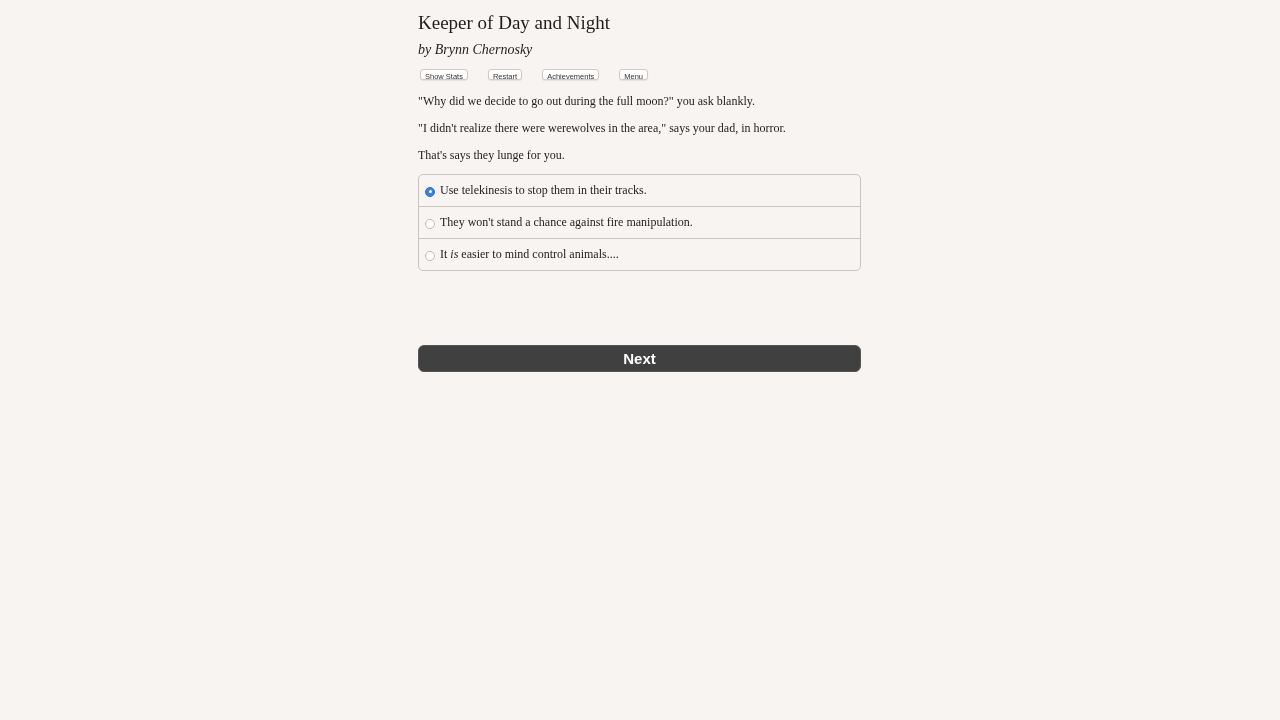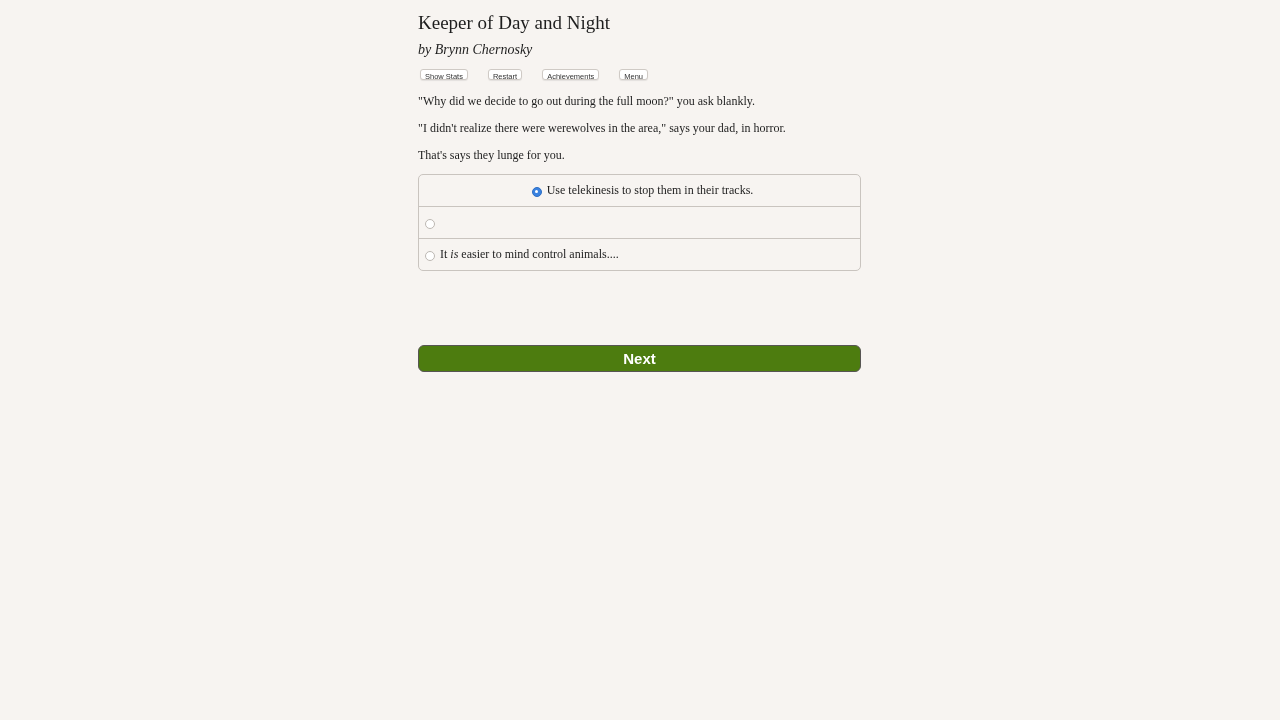--- a/index.html
+++ b/index.html
@@ -29,34 +29,34 @@
     .para { position: absolute; left: 0; font-size: 12px; white-space: nowrap; color: #1e1e1e; }
     .p1 { top: 94px; } .p2 { top: 121px; } .p3 { top: 148px; }
     .choices {
       position: absolute; top: 174px; left: 0; width: 441px;
       border: 1px solid #c9c4bf; border-radius: 5px; background: #f7f4f1;
     }
     .choice {
       height: 31px; display: flex; align-items: center; padding-left: 6px;
       border-top: 1px solid #c9c4bf; font-size: 12px; color: #1e1e1e; cursor: pointer;
     }
-    .choice:first-child { border-top: none; justify-content: center; }
+    .choice:first-child { border-top: none; }
     .radio {
       width: 8px; height: 8px; border-radius: 50%;
       border: 1px solid #bdb8b3; background: #fff; margin-right: 5px; flex: none;
       margin-top: 2px;
     }
     .radio.checked { background: #3a82e0; border-color: #2f6fc4; position: relative; }
     .radio.checked::after {
       content: ""; position: absolute; left: 2.5px; top: 2.5px;
       width: 3px; height: 3px; border-radius: 50%; background: #fff;
     }
     .next {
       position: absolute; top: 345px; left: 0; width: 443px; height: 27px;
-      background: #4d7c0f; color: #fff; border: 1px solid #575553; border-radius: 6px;
+      background: #404040; color: #fff; border: 1px solid #575553; border-radius: 6px;
       font-family: "Liberation Sans", "DejaVu Sans", sans-serif; font-weight: bold; font-size: 15px;
       display: flex; align-items: center; justify-content: center; box-sizing: border-box;
       cursor: pointer;
     }
   </style>
 </head>
 <body>
 
 <div class="container">
   <h1>Keeper of Day and Night</h1>
@@ -73,20 +73,21 @@
   <div class="para p2">"I didn't realize there were werewolves in the area," says your dad, in horror.</div>
   <div class="para p3">That's says they lunge for you.</div>
 
   <div class="choices">
     <label class="choice">
       <span class="radio checked"></span>
       <span>Use telekinesis to stop them in their tracks.</span>
     </label>
     <label class="choice">
       <span class="radio"></span>
+      <span>They won't stand a chance against fire manipulation.</span>
     </label>
     <label class="choice">
       <span class="radio"></span>
       <span><span>It </span><em>is</em><span> easier to mind control animals....</span></span>
     </label>
   </div>
 
   <button class="next">Next</button>
 </div>
 

